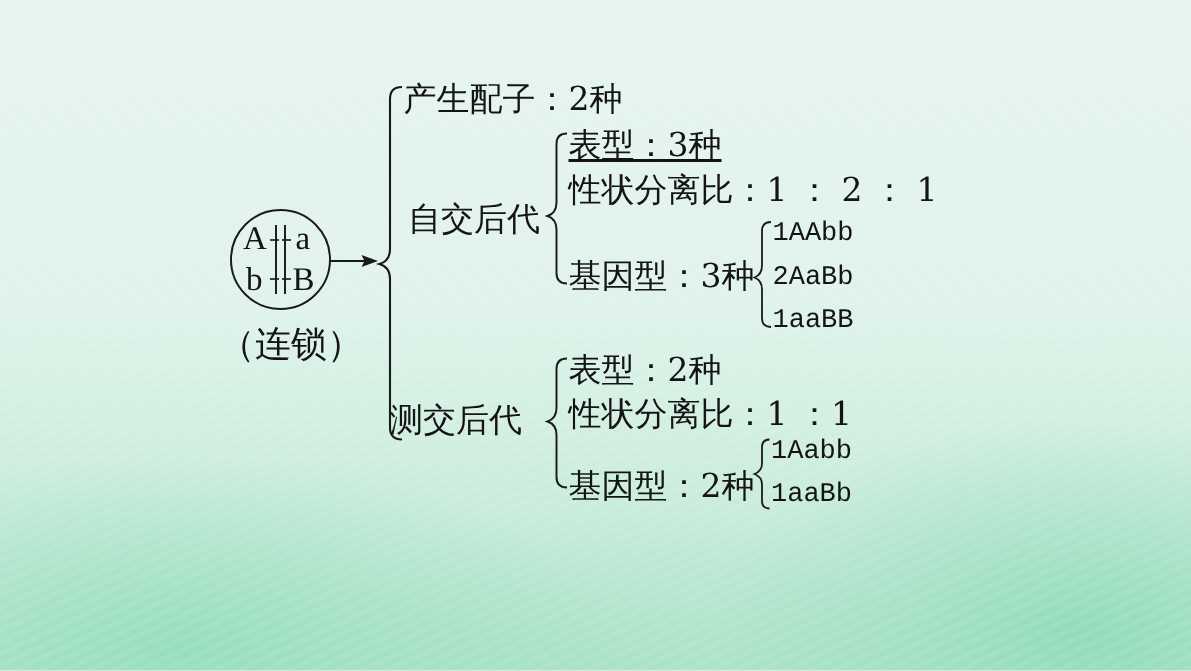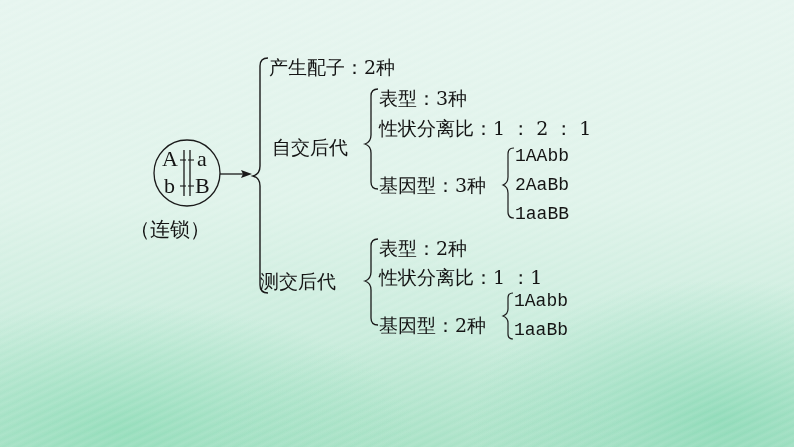--- a/index.html
+++ b/index.html
@@ -21,21 +21,21 @@
     }
     .texture {
       position: absolute;
       inset: 0;
       background:
         repeating-linear-gradient(155deg, rgba(255,255,255,0.00) 0px, rgba(255,255,255,0.10) 3px, rgba(255,255,255,0.00) 7px);
       pointer-events: none;
     }
     .txt {
       position: absolute;
-      font-size: 19px;
+      font-size: 22px;
       line-height: 22px;
       white-space: nowrap;
       font-family: "DejaVu Serif", "Liberation Serif", serif;
     }
     .latin {
       font-family: Liberation Mono, monospace;
       font-size: 18px;
     }
     svg.overlay {
       position: absolute;
@@ -79,26 +79,26 @@
   <path d="M 378 239 Q 371 239 371 246 L 371 272 Q 371 279 365 281 Q 371 283 371 290 L 371 318 Q 371 325 378 325" fill="none" stroke="#1a1a1a" stroke-width="1.3"></path>
 
   <path d="M 513 293 Q 508 293 508 298 L 508 309 Q 508 314 503 316 Q 508 318 508 323 L 508 334 Q 508 339 513 339" fill="none" stroke="#1a1a1a" stroke-width="1.2"></path>
 </svg>
 
 <span class="circle-letter" style="left:162px; top:148px;">A</span>
 <span class="circle-letter" style="left:197px; top:148px;">a</span>
 <span class="circle-letter" style="left:164px; top:175px;">b</span>
 <span class="circle-letter" style="left:195px; top:175px;">B</span>
 
-<span class="txt" style="left:130px; top:218px; font-size:20px;">（连锁）</span>
+<span class="txt" style="left:146px; top:218px; font-size:24px;">（连锁）</span>
 
 <span class="txt" style="left:269px; top:56px;">产生配子：2种</span>
 
 <span class="txt" style="left:272px; top:136px;">自交后代</span>
-<span class="txt" style="left:379px; top:87px;">表型：3种</span>
+<span class="txt" style="left:379px; top:87px;text-decoration:underline;">表型：3种</span>
 <span class="txt" style="left:379px; top:117px;">性状分离比：1 ： 2 ： 1</span>
 <span class="txt" style="left:379px; top:174px;">基因型：3种</span>
 <span class="txt latin" style="left:515px; top:145px;">1AAbb</span>
 <span class="txt latin" style="left:515px; top:174px;">2AaBb</span>
 <span class="txt latin" style="left:515px; top:203px;">1aaBB</span>
 
 <span class="txt" style="left:260px; top:270px;">测交后代</span>
 <span class="txt" style="left:379px; top:237px;">表型：2种</span>
 <span class="txt" style="left:379px; top:266px;">性状分离比：1 ：1</span>
 <span class="txt" style="left:379px; top:314px;">基因型：2种</span>

